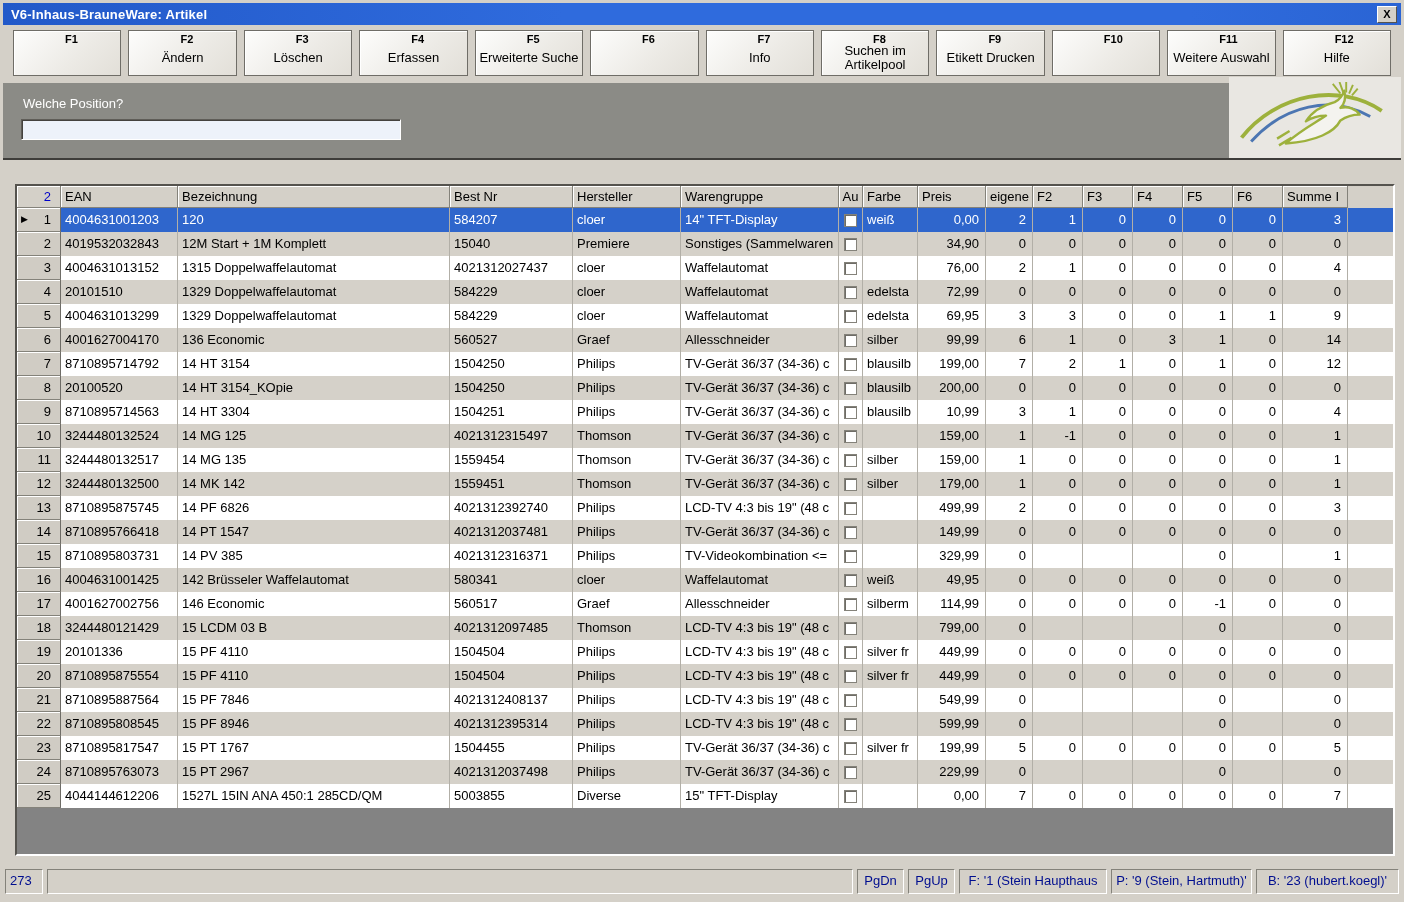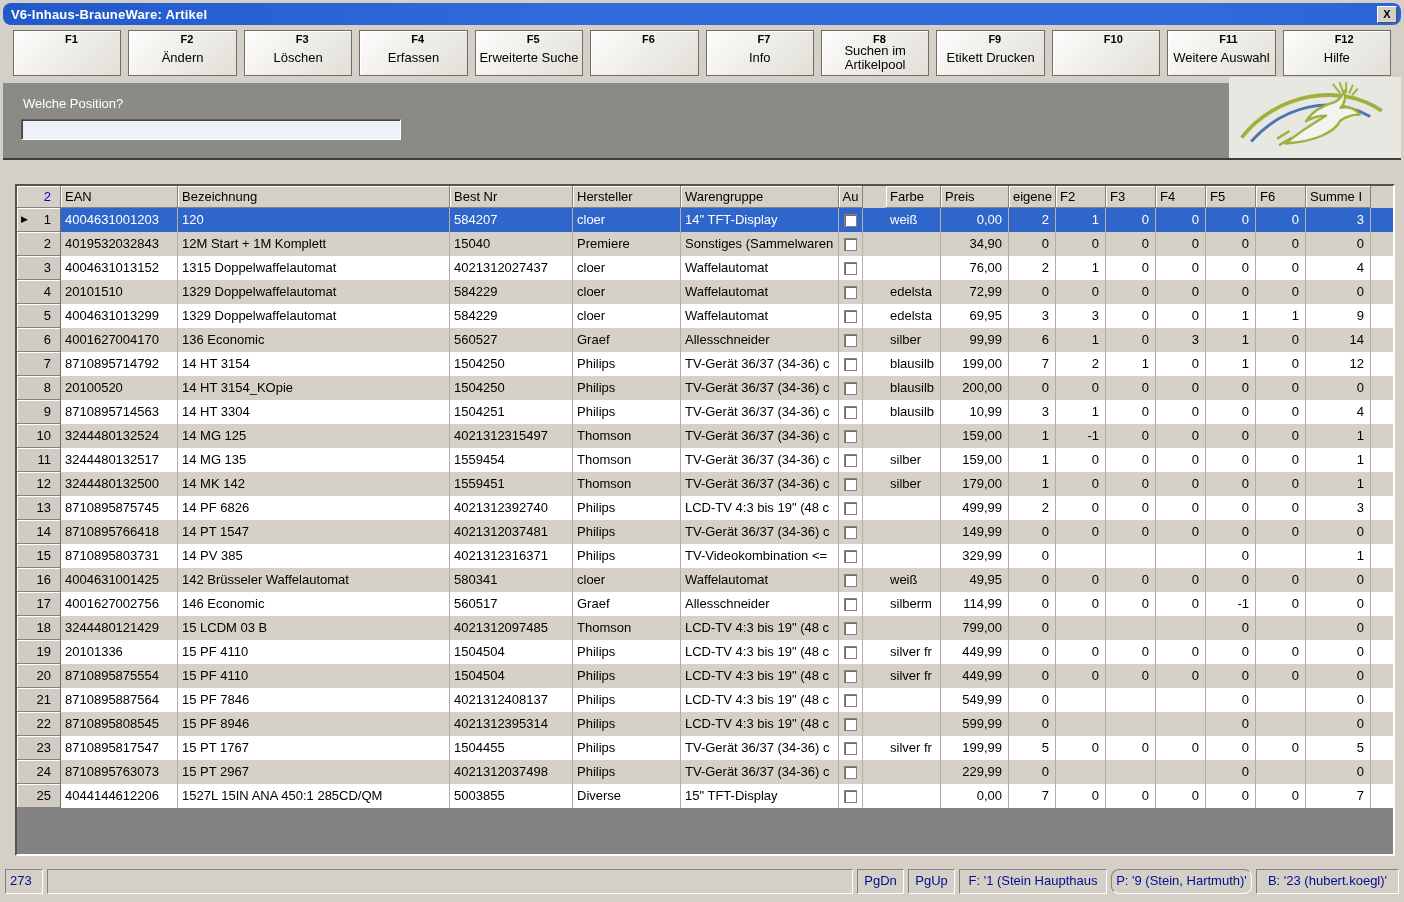--- a/index.html
+++ b/index.html
@@ -6,21 +6,21 @@
   *{box-sizing:border-box;}
   .window{
     position:relative;width:1404px;height:902px;
     background:#d4d0c8;border:3px solid #d4d0c8;outline:1px solid #7a7a74;
     font-family:"Liberation Sans", sans-serif;font-size:13px;color:#000;
     display:flex;flex-direction:column;overflow:hidden;
   }
   
   .titlebar{
     height:22px;flex:0 0 22px;background:linear-gradient(to right,#2259c9,#2f6bdd 40%,#2f6bdd 85%,#2a64d4);
-    color:#fff;font-weight:bold;display:flex;align-items:center;padding:0 4px 0 8px;border-radius:8px;
+    color:#fff;font-weight:bold;display:flex;align-items:center;padding:0 4px 0 8px;
   }
   .titlebar .ttl{flex:1;letter-spacing:.2px;}
   .closebtn{
     width:20px;height:17px;background:#d4d0c8;color:#000;font-weight:bold;font-size:11px;
     display:flex;align-items:center;justify-content:center;
     border:1px solid;border-color:#fff #55534e #55534e #fff;cursor:default;
   }
   
   .toolbar{flex:0 0 58px;display:flex;gap:7px;padding:5px 10px 7px 10px;background:#d4d0c8;}
   .fbtn{
@@ -62,21 +62,21 @@
     box-shadow:inset 1px 1px 0 #fff;position:relative;text-align:right;padding-right:9px;
   }
   .rnum .arrow{position:absolute;left:4px;top:0;font-size:9px;color:#000;}
   .corner{color:#0000c8;}
   .c-ean{width:117px;flex:0 0 117px;}
   .c-bez{width:272px;flex:0 0 272px;}
   .c-best{width:123px;flex:0 0 123px;}
   .c-her{width:108px;flex:0 0 108px;}
   .c-war{width:158px;flex:0 0 158px;}
   .c-au{width:24px;flex:0 0 24px;display:flex;align-items:center;justify-content:center;padding:0;}
-  .c-farbe{width:55px;flex:0 0 55px;margin-left:23px;}
+  .c-farbe{width:55px;flex:0 0 55px;}
   .c-preis{width:68px;flex:0 0 68px;}
   .c-eig{width:47px;flex:0 0 47px;}
   .c-fx{width:50px;flex:0 0 50px;}
   .c-sum{width:65px;flex:0 0 65px;}
   .c-spk{width:43px;flex:1 0 43px;border-right:none;margin-top:41px;}
   .num{text-align:right;padding-right:6px;}
   .trow.gray{background:#d5d1c9;}
   .trow.sel{background:#2f66cc;color:#fff;}
   .trow.sel .rnum{color:#000;}
   .checkbox{
@@ -87,21 +87,21 @@
   
   .statusbar{flex:0 0 34px;display:flex;gap:4px;padding:4px 2px 5px 2px;background:#d4d0c8;align-items:stretch;}
   .spanel{
     border:1px solid;border-color:#84827a #fff #fff #84827a;
     color:#000e8f;line-height:22px;text-align:center;padding:0 4px;overflow:hidden;white-space:nowrap;
   }
   .sp-count{width:38px;flex:0 0 38px;text-align:left;}
   .sp-message{flex:1;}
   .sp-pgdn,.sp-pgup{width:47px;flex:0 0 47px;}
   .sp-filiale{width:148px;flex:0 0 148px;}
-  .sp-person{width:141px;flex:0 0 141px;border-radius:8px;}
+  .sp-person{width:141px;flex:0 0 141px;}
   .sp-benutzer{width:143px;flex:0 0 143px;}
 </style>
 </head>
 <body>
 
 <div class="window">
 
   <div class="titlebar">
     <span class="ttl">V6-Inhaus-BrauneWare: Artikel</span>
     <span class="closebtn">X</span>

